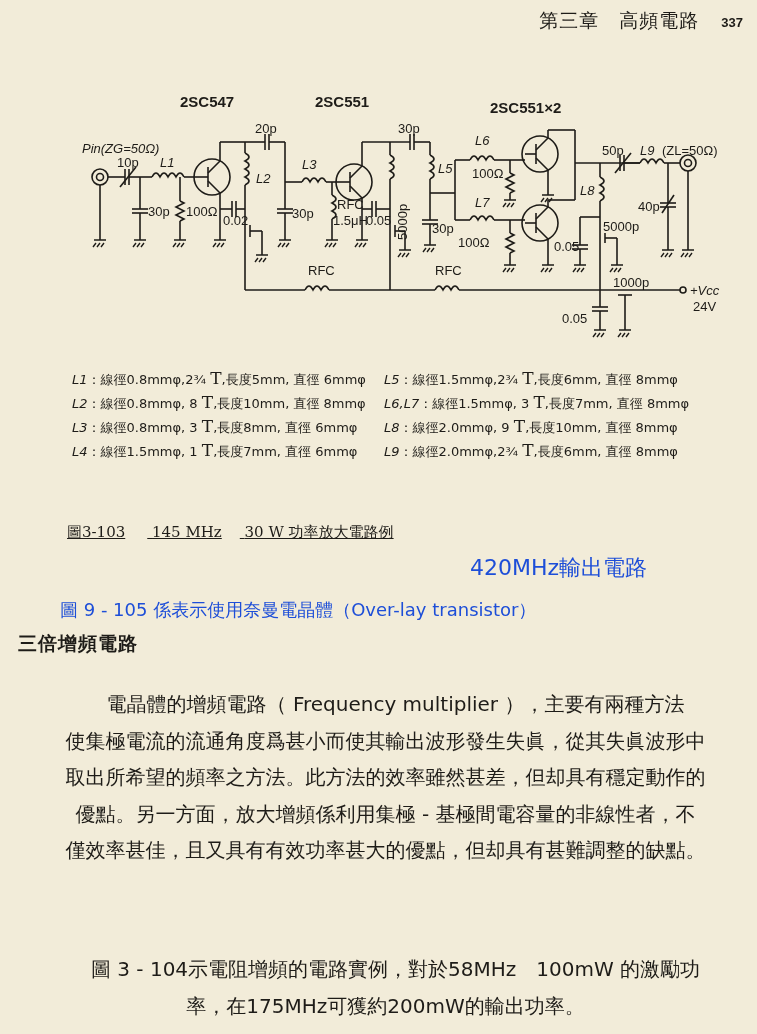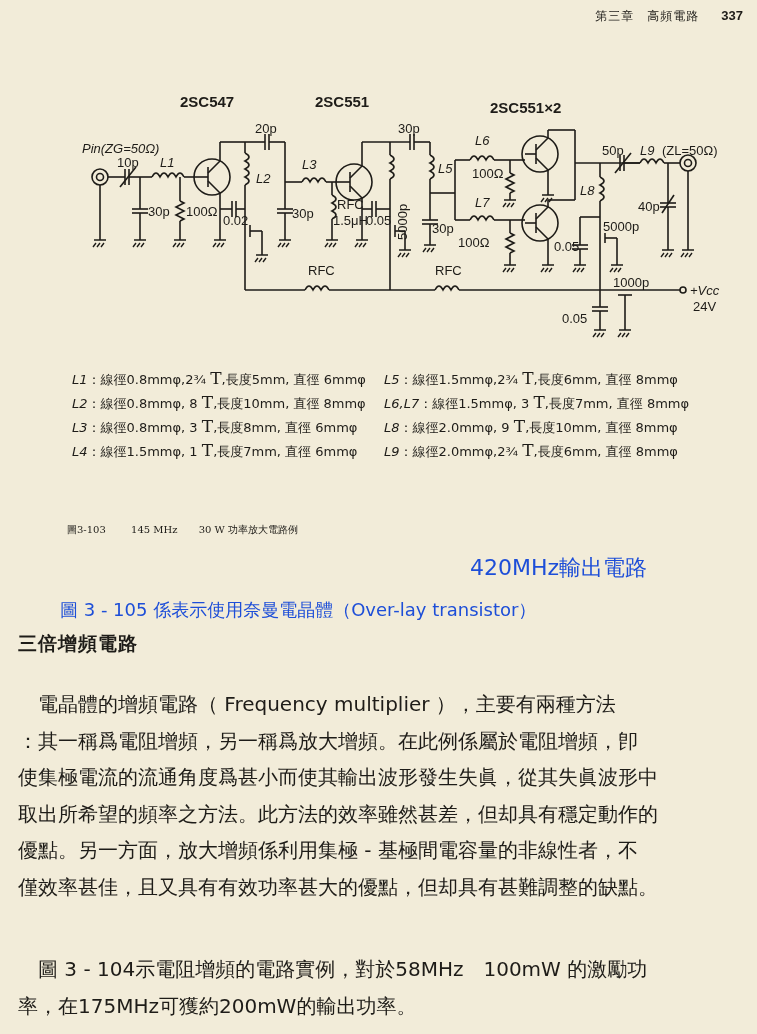--- a/index.html
+++ b/index.html
@@ -3,46 +3,46 @@
 <meta charset="utf-8">
 <style>
   html, body { margin:0; padding:0; }
   body {
     width:757px; height:1034px; overflow:hidden; position:relative;
     background:#f2ecd9;
     font-family:"DejaVu Serif", serif;
     color:#1e1c18;
   }
   .header { position:absolute; top:8px; right:14px; display:flex; align-items:baseline; gap:22px; }
-  .chapter { font-family:"DejaVu Sans", sans-serif; font-size:12px; letter-spacing:1px; }
+  .chapter { font-family:"DejaVu Sans", sans-serif; font-size:19px; letter-spacing:1px; }
   .pageno { font-family:"Liberation Sans", sans-serif; font-weight:bold; font-size:13px; }
   .circuit { position:absolute; left:80px; top:85px; width:660px; height:270px; }
   .circuit svg { width:100%; height:100%; }
   .lbl { font-family:"Liberation Sans", sans-serif; font-size:13px; fill:#1e1c18; }
   .lblb { font-family:"Liberation Sans", sans-serif; font-size:15px; fill:#1e1c18; font-weight:bold; }
   .lbli { font-family:"Liberation Sans", sans-serif; font-size:13px; font-style:italic; fill:#1e1c18; }
   .coil-table { position:absolute; left:72px; top:362px; font-family:"DejaVu Sans", sans-serif; font-size:13px; }
   .coil-row { position:absolute; white-space:nowrap; height:24px; line-height:32px; }
   .coil-row .name { font-style:italic; display:inline-block; }
   .coil-row .turns { font-family:"DejaVu Serif", serif; font-size:17px; }
-  .caption { position:absolute; left:67px; top:523px; font-size:10px; white-space:nowrap; }
+  .caption { position:absolute; left:67px; top:523px; font-size:15px; white-space:nowrap;text-decoration:underline; }
   .caption .num { margin-right:22px; }
   .caption .freq { margin-right:18px; }
   .section-title { position:absolute; left:18px; top:631px; font-family:"DejaVu Sans", sans-serif; font-weight:bold; font-size:19px; letter-spacing:1px; }
   .para { position:absolute; left:18px; width:735px; font-family:"DejaVu Sans", sans-serif; font-size:20px; line-height:36.5px; }
-  .para p { margin:0; white-space:nowrap; }
+  .para p { margin:0; white-space:nowrap;text-align:center; }
   .para1 { top:686px; }
   .para2 { top:951px; }
   .ghost { position:absolute; color:#1d4ed8; font-family:"DejaVu Sans", sans-serif; font-size:18px; white-space:nowrap; }
 </style>
 </head>
 <body>
 
 <div class="ghost" style="left:470px;top:553px;font-size:22px;">420MHz輸出電路</div>
-<div class="ghost" style="left:60px;top:598px;">圖 3 - 105 係表示使用奈曼電晶體（Over-lay transistor）</div>
+<div class="ghost" style="left:60px;top:598px;">圖 9 - 105 係表示使用奈曼電晶體（Over-lay transistor）</div>
 
 <div class="header">
   <span class="chapter">第三章　高頻電路</span>
   <span class="pageno">337</span>
 </div>
 
 <div class="circuit">
 <svg viewBox="0 0 660 270">
   <g stroke="#1e1c18" stroke-width="1.6" fill="none">
 
@@ -275,21 +275,20 @@
 <div class="caption">
   <span class="num">圖3-103</span>
   <span class="freq">145 MHz</span>
   <span>30 W 功率放大電路例</span>
 </div>
 
 <div class="section-title">三倍增頻電路</div>
 
 <div class="para para1">
   <p>　電晶體的增頻電路（ Frequency multiplier ），主要有兩種方法</p>
-  <p>：其一稱爲電阻增頻，另一稱爲放大增頻。在此例係屬於電阻增頻，卽</p>
   <p>使集極電流的流通角度爲甚小而使其輸出波形發生失眞，從其失眞波形中</p>
   <p>取出所希望的頻率之方法。此方法的效率雖然甚差，但却具有穩定動作的</p>
   <p>優點。另一方面，放大增頻係利用集極 - 基極間電容量的非線性者，不</p>
   <p>僅效率甚佳，且又具有有效功率甚大的優點，但却具有甚難調整的缺點。</p>
 </div>
 
 <div class="para para2">
   <p>　圖 3 - 104示電阻增頻的電路實例，對於58MHz　100mW 的激勵功</p>
   <p>率，在175MHz可獲約200mW的輸出功率。</p>
 </div>

